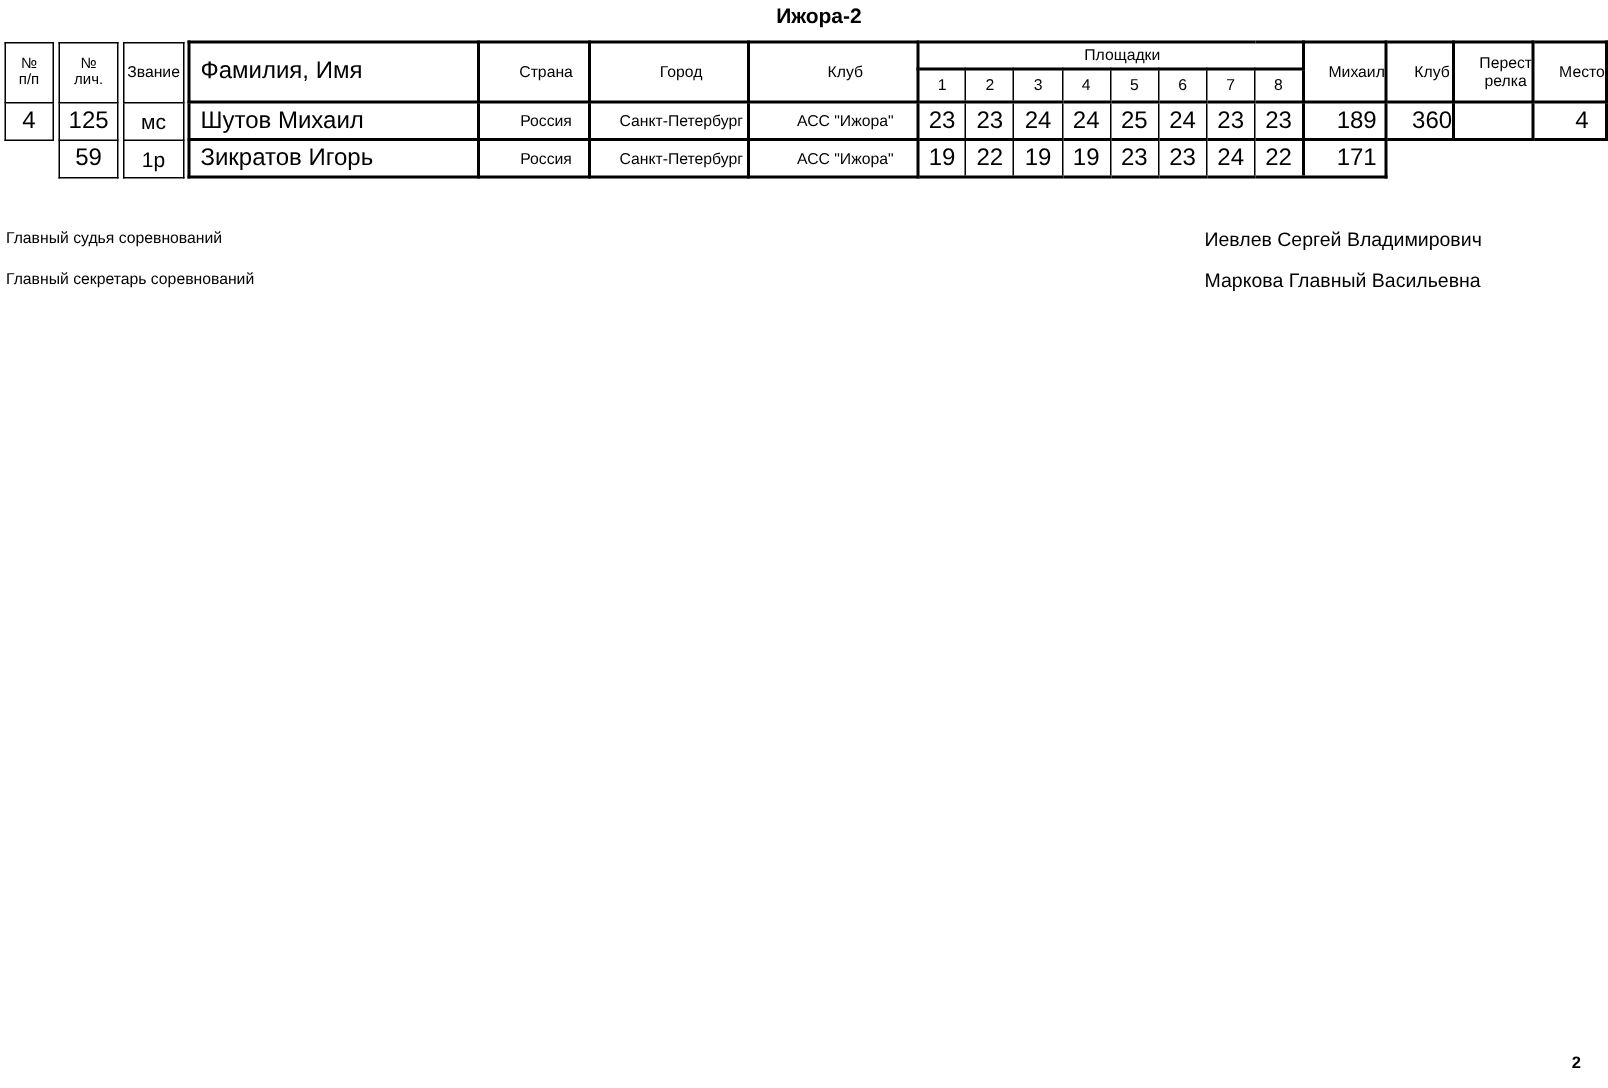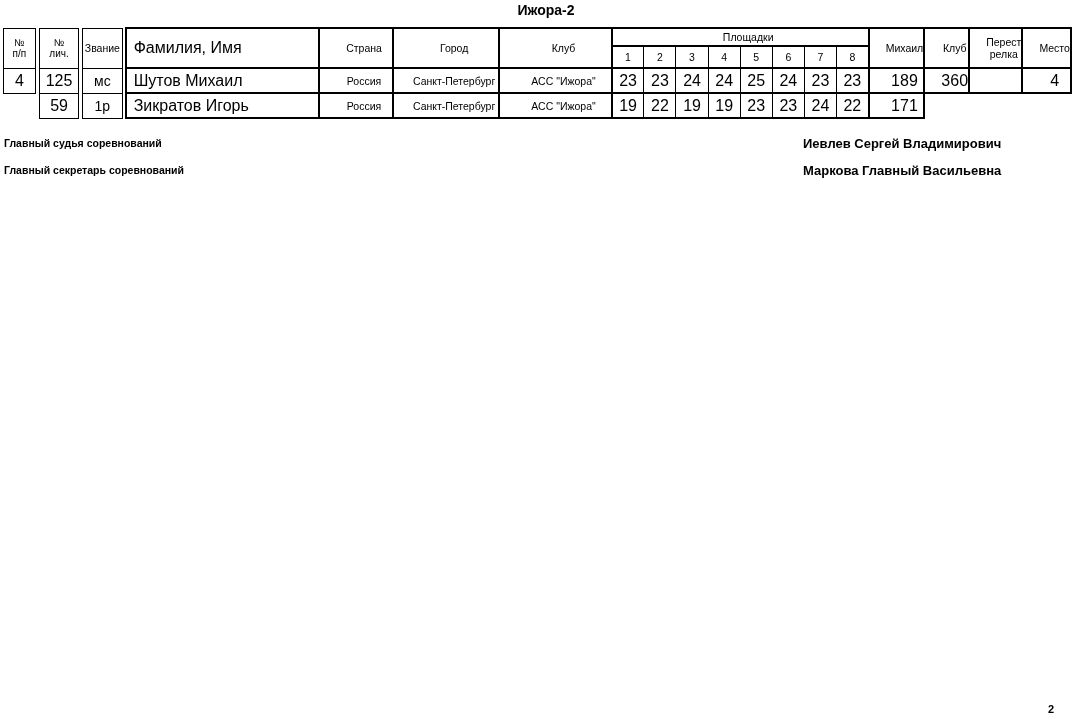--- a/index.html
+++ b/index.html
@@ -42,22 +42,23 @@
   .padl { padding-left: 7px; }
   .fs10  { font-size: 10px; }
   .fs105 { font-size: 10.5px; }
   .fs11  { font-size: 14px; }
   .fs12  { font-size: 16px; }
   tr.rA { height: 18px; }
   tr.rB { height: 22px; }
   tr.rD { height: 25px; }
   .sig {
     position: absolute;
-    font-weight: bold;
+    font-weight: normal;
     white-space: nowrap;
+    margin-top: 16px;
   }
   .sig-label { font-size: 10.5px; left: 4px; }
   .sig-name  { font-size: 13px;  left: 803px; }
   .row1 { top: 137px; }
   .row1n { top: 136px; }
   .row2 { top: 164px; }
   .row2n { top: 163px; }
   .pagenum {
     position: absolute; top: 703px; left: 1040px; width: 14px;
     text-align: right;

